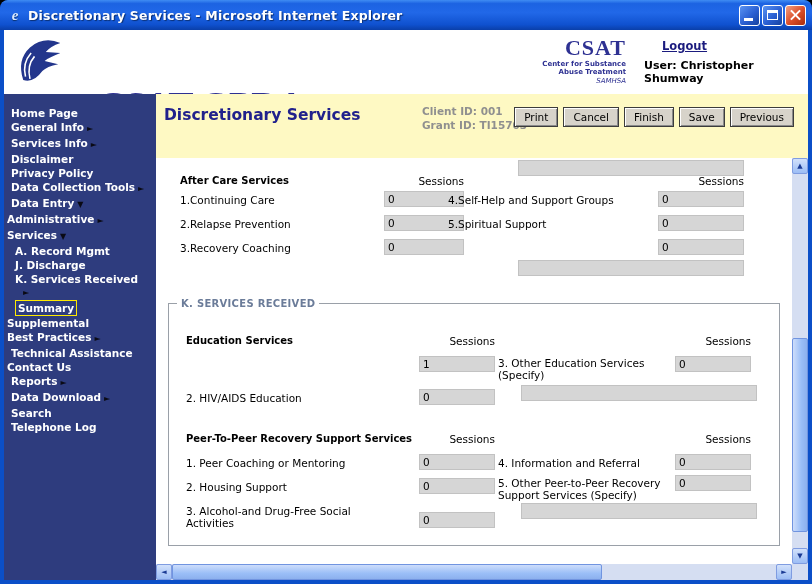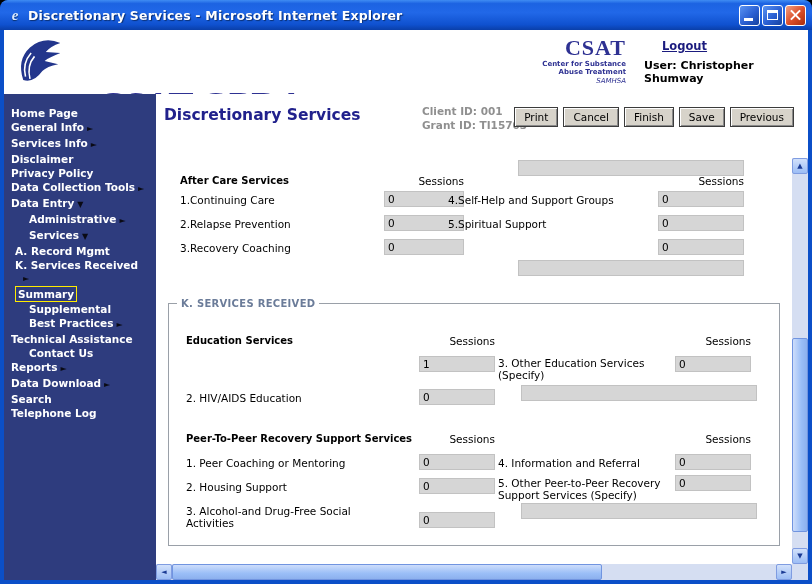--- a/index.html
+++ b/index.html
@@ -32,28 +32,28 @@
   .csat-block { position:absolute; left:532px; top:6px; width:90px; text-align:right; color:#2e3192; }
   .csat-big { font-family:"Liberation Serif", serif; font-weight:bold; font-size:22px; line-height:24px; letter-spacing:1px; }
   .csat-small { font-size:7px; line-height:8px; font-weight:bold; }
   .csat-samhsa { font-size:7px; line-height:9px; font-style:italic; margin-top:1px; }
   .logout { position:absolute; left:658px; top:9px; font-size:11.5px; font-weight:bold; color:#1b1b7e; text-decoration:underline; cursor:pointer; }
   .user { position:absolute; left:640px; top:29px; font-size:11px; font-weight:bold; color:#000; }
 
   
   .sidebar { position:absolute; top:94px; left:4px; width:152px; height:486px; background:#2e3c7e; padding-top:12px; }
   .nav-item { color:#fff; font-weight:bold; font-size:10.5px; line-height:14px; padding:0 3px 0 7px; cursor:pointer; white-space:normal; }
-  .nav-item.lvl1 { padding-left:25px; }
+  .nav-item.lvl1 { padding-left:3px; }
   .nav-item.lvl2 { padding-left:11px; }
   .arr { color:#0a0a14; font-size:8px; margin-left:3px; }
   .arr.block { display:block; margin-left:8px; }
   .sel-box { display:inline-block; border:1px solid #ffeb00; padding:0 2px; }
 
   
-  .main { position:absolute; top:94px; left:156px; width:652px; height:486px; background:#ffffff;text-decoration:underline; }
+  .main { position:absolute; top:94px; left:156px; width:652px; height:486px; background:#fef9c3;text-decoration:underline; }
   .page-title { position:absolute; left:8px; top:12px; font-size:15.5px; font-weight:bold; color:#21218c; }
   .ids { position:absolute; left:266px; top:10px; font-size:10.5px; font-weight:bold; color:#8f8f8f; line-height:14px; }
   .toolbar { position:absolute; right:14px; top:13px; display:flex; gap:5px; }
   .toolbar button { font-family:"DejaVu Sans", sans-serif; font-size:10.5px; color:#000; padding:3px 9px;
     background:#d7d3ca; border:1px solid #3c3c3c; box-shadow:inset 1px 1px 0 #fff, inset -1px -1px 0 #8a8a8a; cursor:pointer; }
 
   
   .form-area { position:absolute; left:0; top:64px; width:636px; height:406px; background:#fff; }
   .sec-title { position:absolute; font-size:10px; font-weight:bold; color:#000; white-space:nowrap; }
   .sessions { position:absolute; font-size:10.5px; color:#000; text-align:right; }
@@ -121,20 +121,21 @@
     <div class="nav-item"><span>Home Page</span></div>
     <div class="nav-item"><span>General Info</span><span class="arr">►</span></div>
     <div class="nav-item"><span>Services Info</span><span class="arr">►</span></div>
     <div class="nav-item"><span>Disclaimer</span></div>
     <div class="nav-item"><span>Privacy Policy</span></div>
     <div class="nav-item"><span>Data Collection Tools</span><span class="arr">►</span></div>
     <div class="nav-item"><span>Data Entry</span><span class="arr">▼</span></div>
     <div class="nav-item lvl1"><span>Administrative</span><span class="arr">►</span></div>
     <div class="nav-item lvl1"><span>Services</span><span class="arr">▼</span></div>
     <div class="nav-item lvl2"><span>A. Record Mgmt</span></div>
+    <div class="nav-item lvl2"><span>J. Discharge</span></div>
     <div class="nav-item lvl2"><span>K. Services Received</span><span class="arr block">►</span></div>
     <div class="nav-item lvl2"><span class="sel-box">Summary</span></div>
     <div class="nav-item lvl1"><span>Supplemental</span></div>
     <div class="nav-item lvl1"><span>Best Practices</span><span class="arr">►</span></div>
     <div class="nav-item"><span>Technical Assistance</span></div>
     <div class="nav-item lvl1"><span>Contact Us</span></div>
     <div class="nav-item"><span>Reports</span><span class="arr">►</span></div>
     <div class="nav-item"><span>Data Download</span><span class="arr">►</span></div>
     <div class="nav-item"><span>Search</span></div>
     <div class="nav-item"><span>Telephone Log</span></div>

